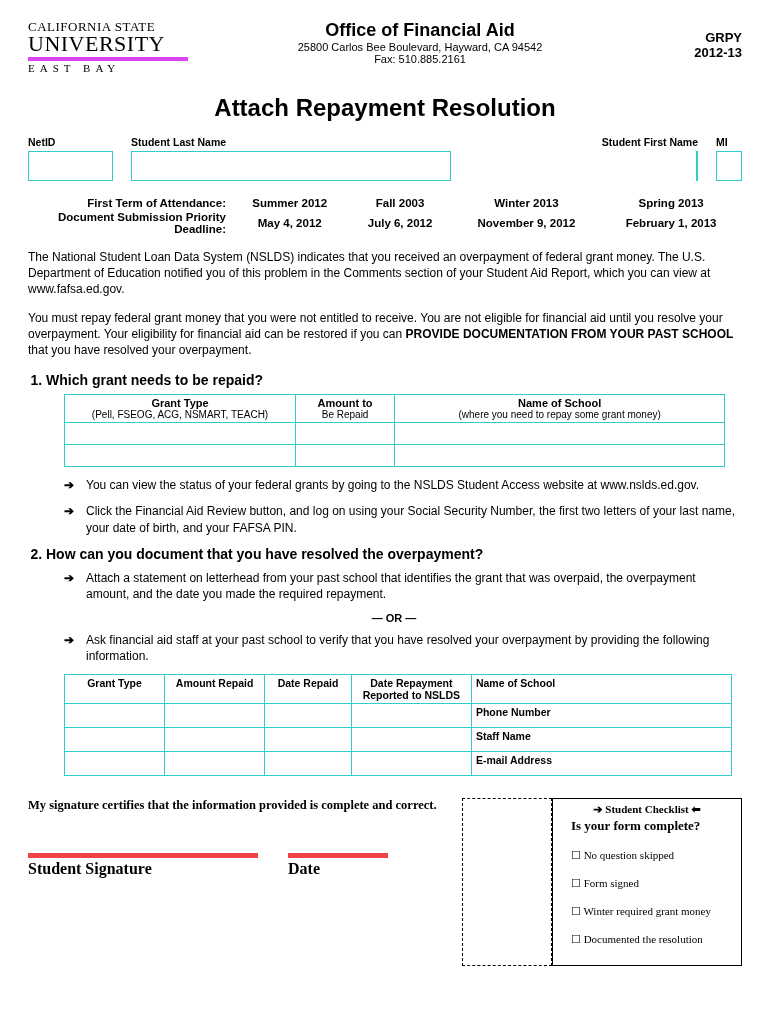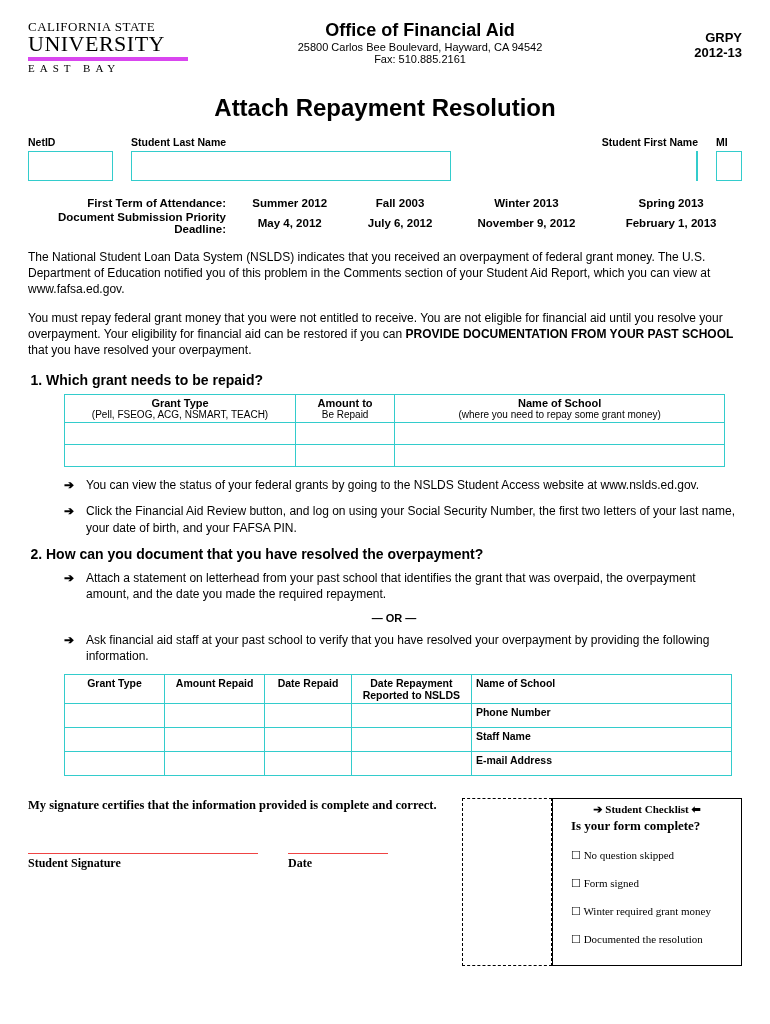--- a/index.html
+++ b/index.html
@@ -48,21 +48,21 @@
   .or-sep { text-align: center; font-weight: bold; font-size: 11px; margin: 2px 0 8px; }
   table.resolve-table { width: 96%; border-collapse: collapse; margin: 6px 0 10px 18px; }
   table.resolve-table th, table.resolve-table td { border: 1px solid #3cc; font-size: 10.5px; padding: 2px 4px; vertical-align: top;}
   table.resolve-table th { font-weight: bold; text-align: center; }
   table.resolve-table td { height: 24px; }
   table.resolve-table .right-label { font-weight: bold; font-size: 10.5px; }
   .sig-block { display: flex; margin-top: 22px; align-items: stretch; font-family: Liberation Serif, serif;}
   .sig-left { flex: 1; }
   .sig-text { font-weight: bold; font-size: 12.5px; }
   .sig-lines { display: flex; gap: 30px; margin-top: 40px; }
-  .sig-line { border-top: 1px solid #ef4444; font-weight: bold; font-size: 12px; padding-top: 2px; }
+  .sig-line { border-top: 5px solid #ef4444; font-weight: bold; font-size: 16px; padding-top: 2px; }
   .sig-sig { width: 230px; }
   .sig-date { width: 100px; }
   .dashed-box { border: 1.5px dashed #000; width: 90px; }
   .checklist { border: 1.5px solid #000; width: 190px; padding: 4px 18px; font-size: 11px; }
   .checklist .ck-head { font-weight: bold; text-align: center; }
   .checklist .ck-sub { font-weight: bold; margin: 2px 0; font-size: 13px;}
   .checklist .ck-item { margin: 15px 0; }
   .checklist .ck-item::before { content: "☐ "; }
   .arrow-left::before { content: "➔ "; }
   .arrow-right::after { content: " ⬅"; }

